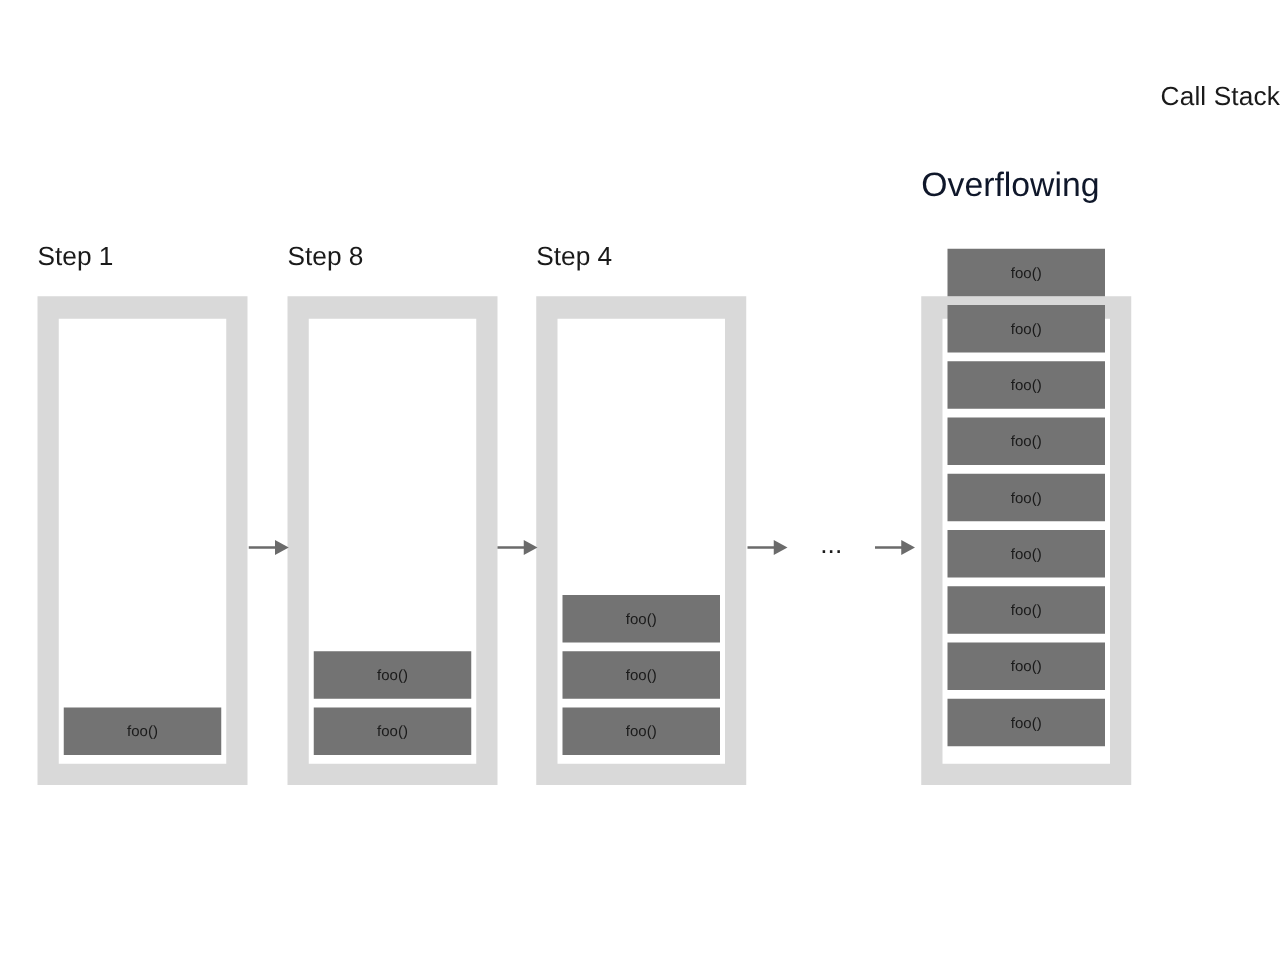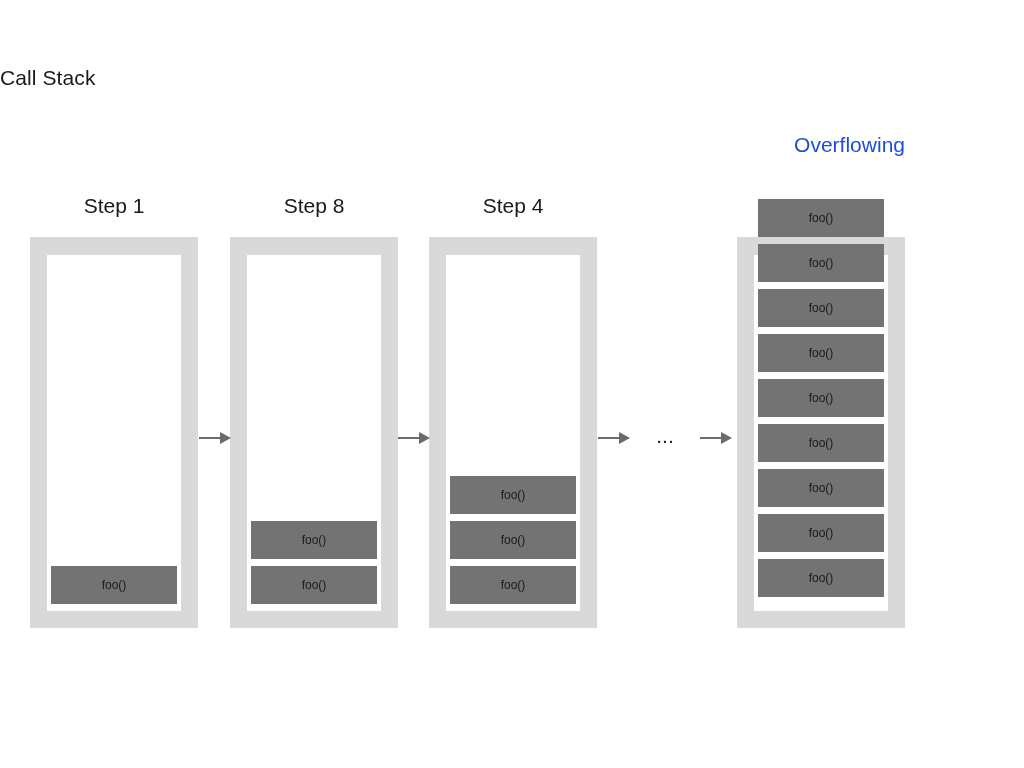--- a/index.html
+++ b/index.html
@@ -15,41 +15,41 @@
     font-family: "Liberation Sans", sans-serif;
     color: #262626;
   }
 
   
   .diagram-title {
     position: absolute;
     left: 0;
     top: 66px;
     width: 1024px;
-    text-align: left;
+    text-align: right;
     font-size: 21px;
     color: #1a1a1a;
     letter-spacing: .1px;
   }
 
   .overflow-title {
     position: absolute;
     left: 737px;
     top: 133px;
     width: 168px;
-    text-align: right;
-    font-size: 21px;
-    color: #1d4ed8;
+    text-align: left;
+    font-size: 27px;
+    color: #0f172a;
   }
 
   .step-label {
     position: absolute;
     top: 194px;
     width: 168px;
-    text-align: center;
+    text-align: left;
     font-size: 21px;
     color: #1a1a1a;
   }
 
   
   .stack {
     position: absolute;
     top: 237px;
     width: 168px;
     height: 391px;

